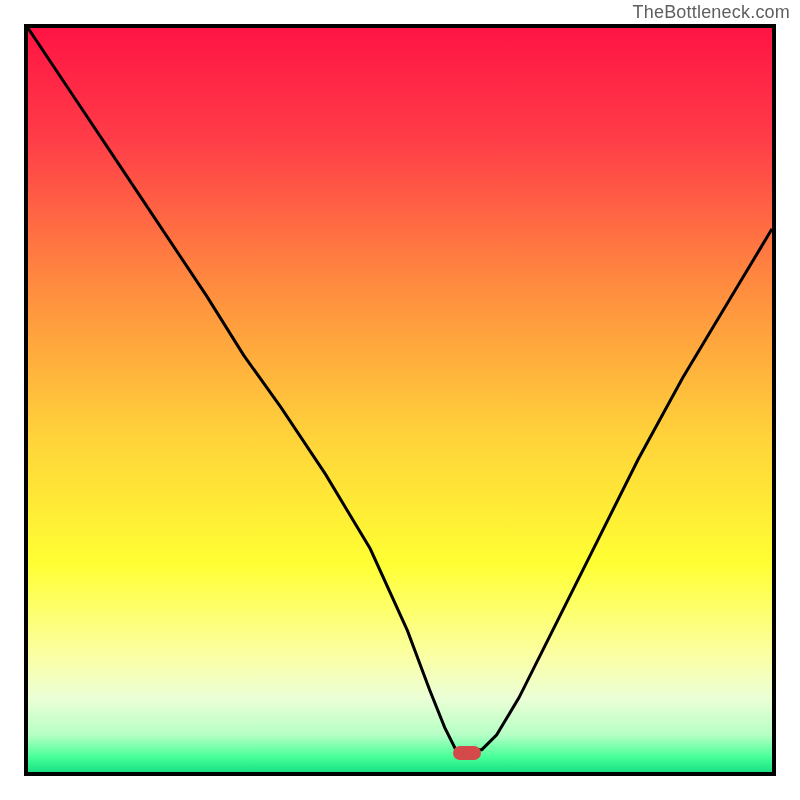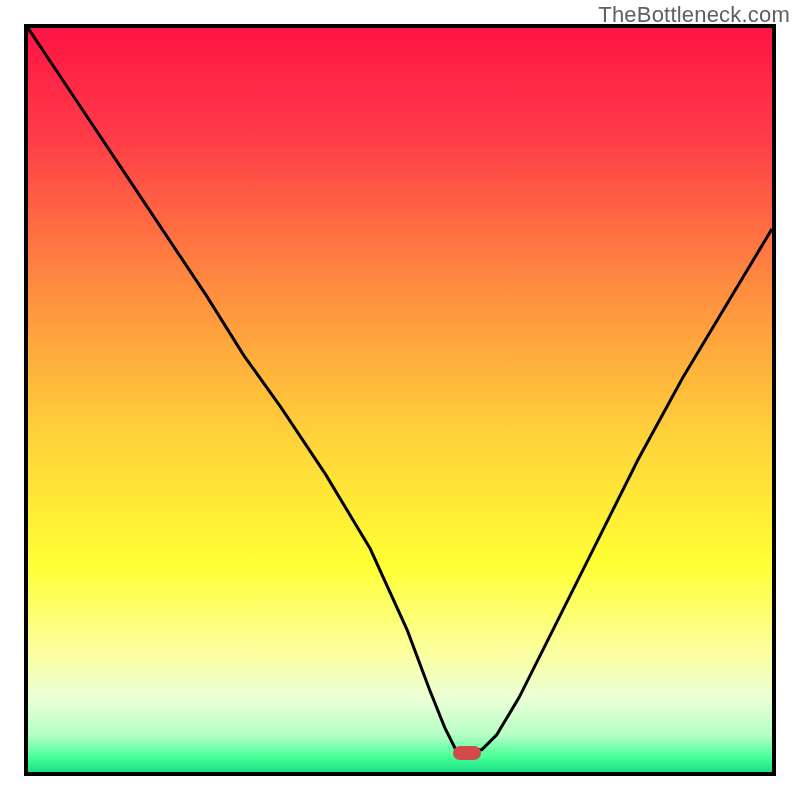--- a/index.html
+++ b/index.html
@@ -14,21 +14,21 @@
   .container {
     position: relative;
     width: 800px;
     height: 800px;
   }
   .watermark {
     position: absolute;
     top: 2px;
     right: 10px;
     color: #5f5f5f;
-    font-size: 22px;
+    font-size: 18px;
     font-weight: 500;
     letter-spacing: 0.2px;
     z-index: 20;
   }
   .plot-frame {
     position: absolute;
     top: 24px;
     left: 24px;
     width: 752px;
     height: 752px;

